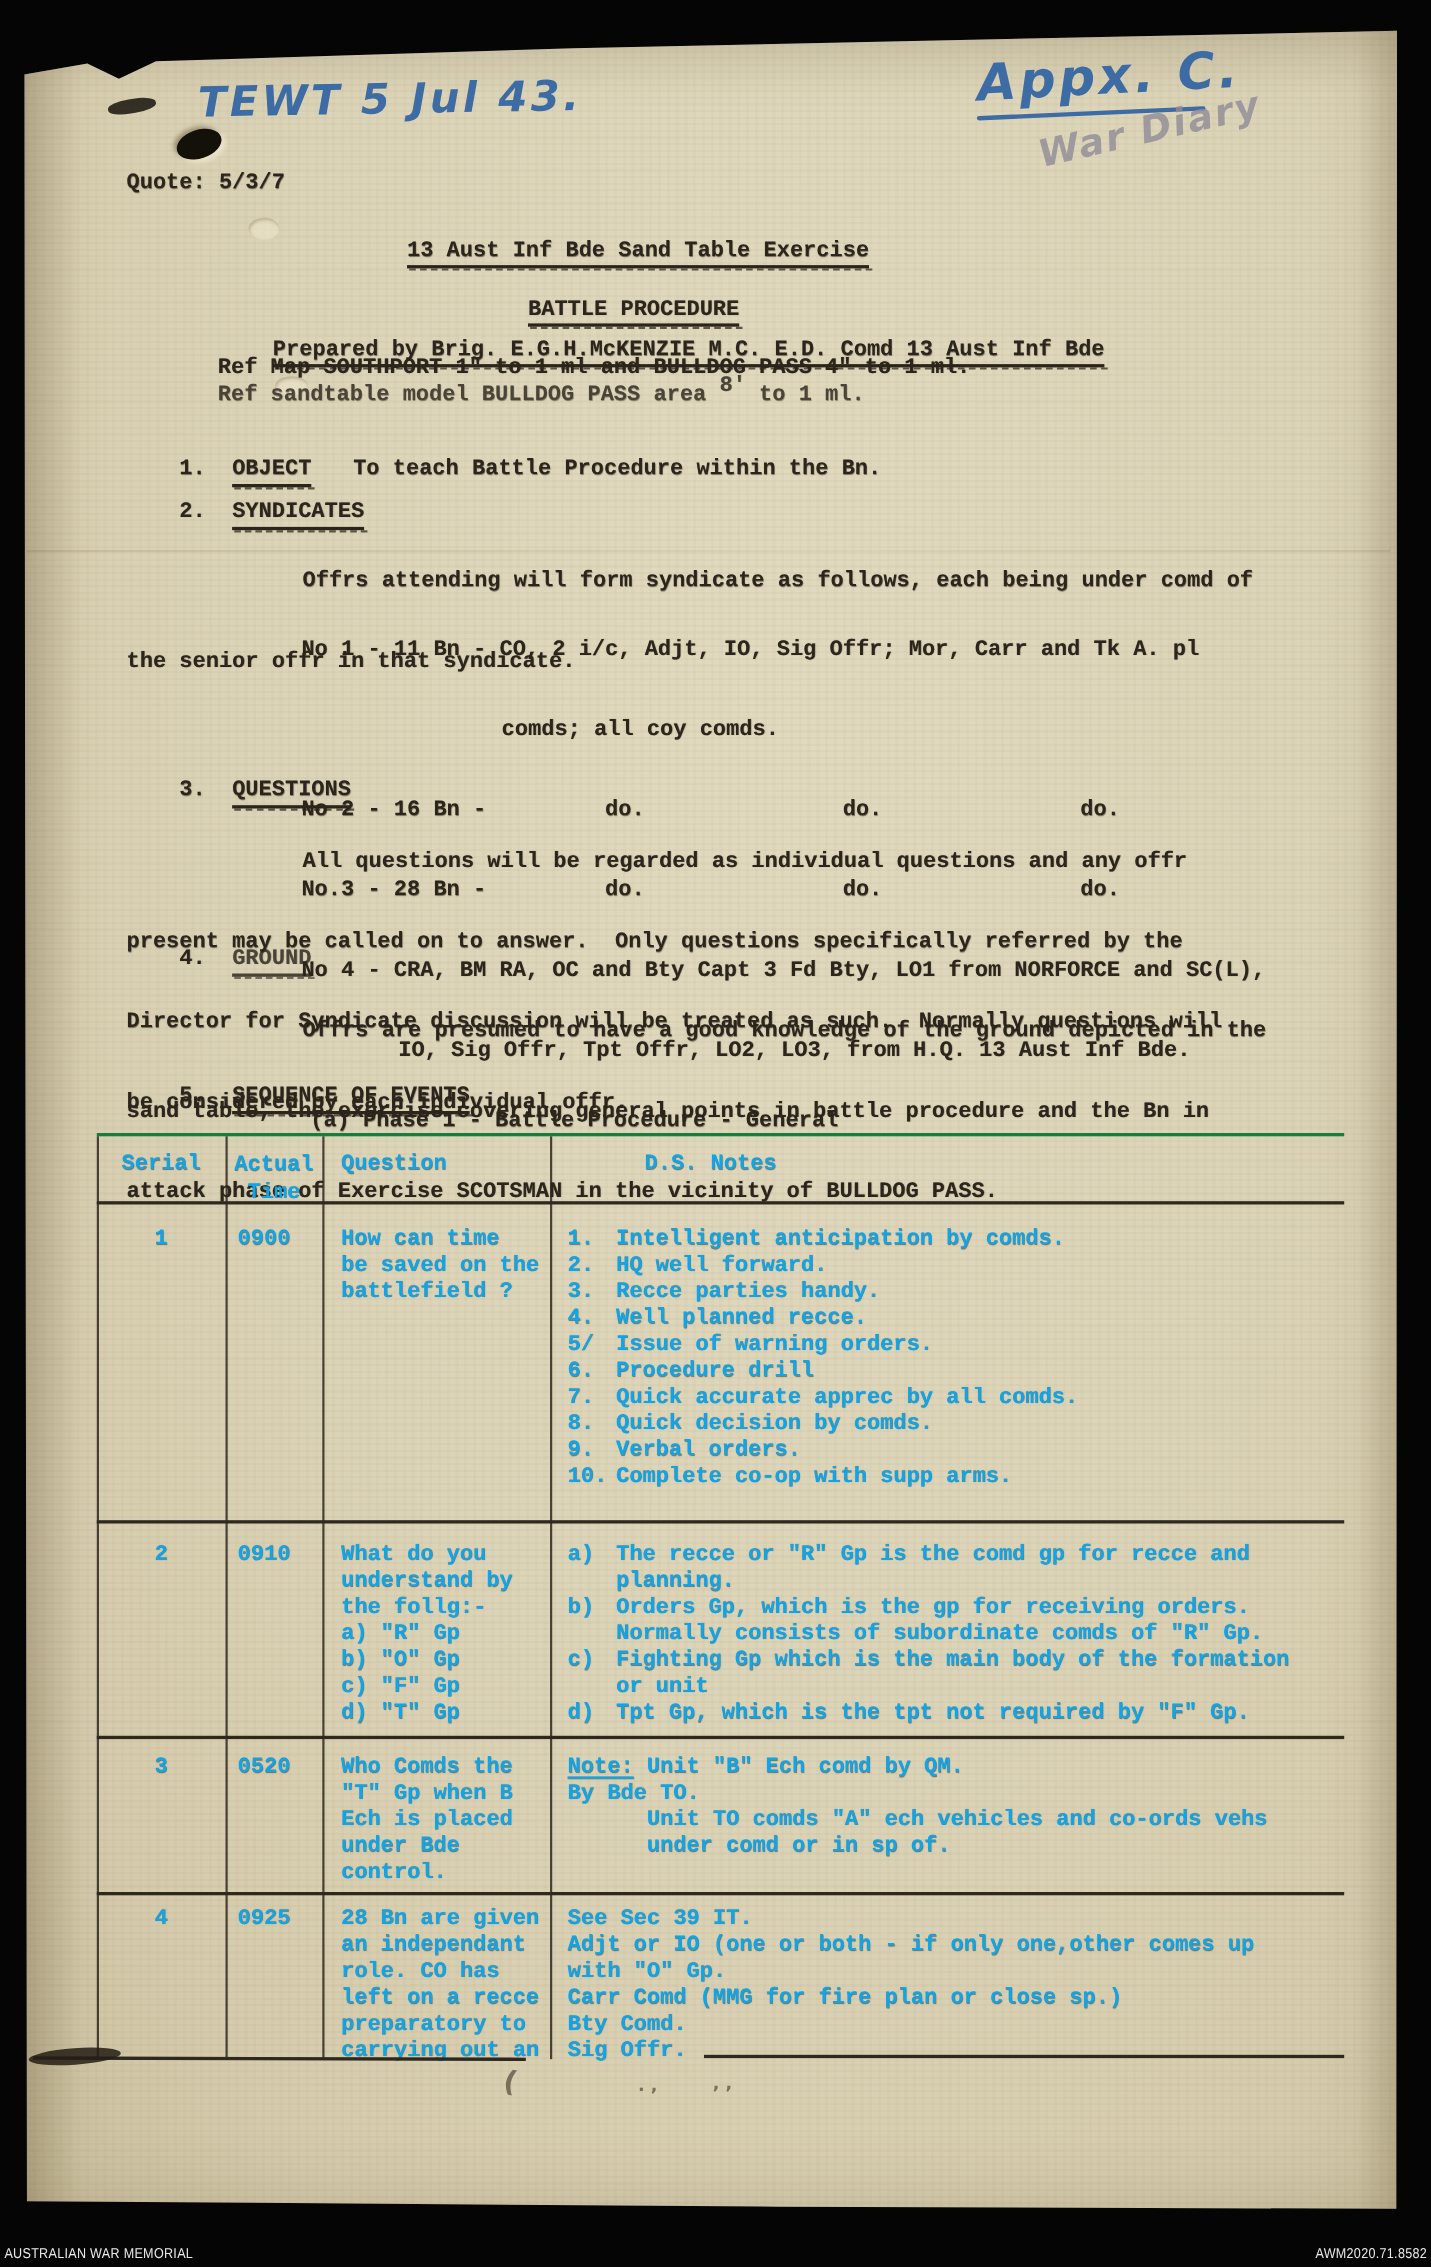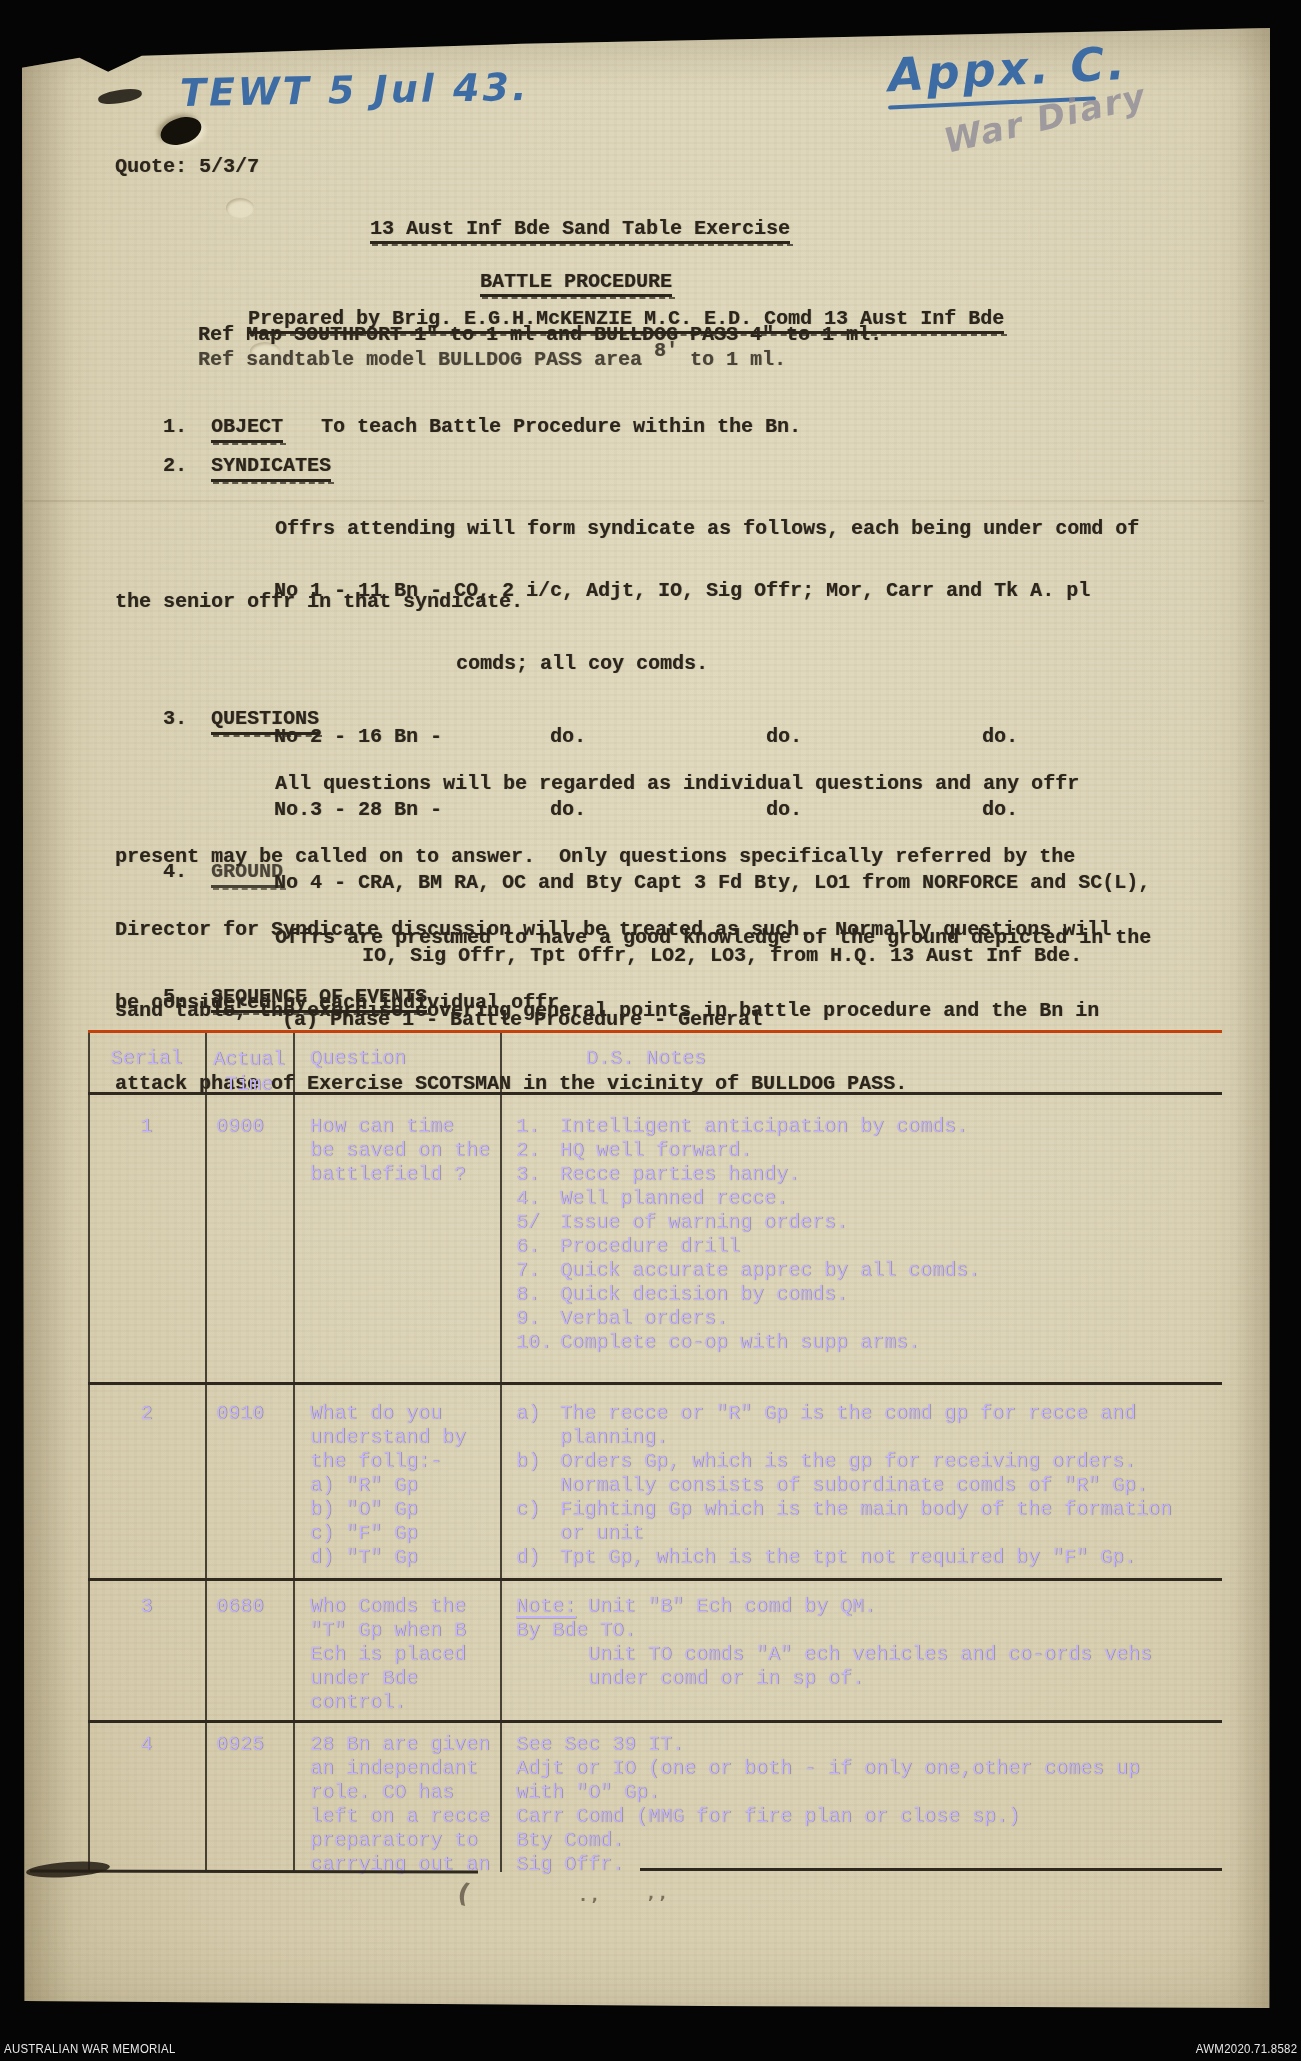--- a/index.html
+++ b/index.html
@@ -47,21 +47,21 @@
 
   .lines div { white-space: pre; }
   .lh25 div { line-height: 25px; }
   .sx274 { margin-left: 0px; }
   .sx456 { margin-left: 182px; }
   .sx362 { margin-left: 88px; }
 
   
   .dtable {
     position: absolute; left: 88px; top: 1030px; width: 1134px; height: 842px;
-    border-top: 3px solid #c2410c; color:#c4b5fd; font-weight:normal; font-size:20px;
+    border-top: 3px solid #15803d; color:#0ea5e9; font-weight:bold; font-size:20px;
     text-shadow: 0.4px 0.4px 0.8px rgba(40,32,22,.55);
   }
   .vl { position:absolute; top:0; bottom:0; width:2px; background:rgba(46,40,31,.85); }
   .vl.v0 { left:0; }
   .vl.v1 { left:117px; }
   .vl.v2 { left:205px; }
   .vl.v3 { left:412px; }
   .hrow { display:flex; height:62px; border-bottom:3px solid #2e281f; padding-top:14px; position:relative; }
   .hc1 { flex:0 0 117px; text-align:center; }
   .hc2 { flex:0 0 88px; text-align:center; line-height:25px; }
@@ -242,21 +242,21 @@
           <div class="nl"><span class="nm">b)</span><span class="nt">Orders Gp, which is the gp for receiving orders.</span></div>
           <div class="nl"><span class="nm"></span><span class="nt">Normally consists of subordinate comds of "R" Gp.</span></div>
           <div class="nl"><span class="nm">c)</span><span class="nt">Fighting Gp which is the main body of the formation</span></div>
           <div class="nl"><span class="nm"></span><span class="nt">or unit</span></div>
           <div class="nl"><span class="nm">d)</span><span class="nt">Tpt Gp, which is the tpt not required by "F" Gp.</span></div>
         </div>
     </div>
 
     <div class="trow r3">
       <div class="cserial">3</div>
-      <div class="ctime">0680</div>
+      <div class="ctime">0520</div>
       <div class="cq">
 
       <div class="ql">Who Comds the</div>
           <div class="ql">"T" Gp when B</div>
           <div class="ql">Ech is placed</div>
           <div class="ql">under Bde</div>
           <div class="ql">control.</div>
         </div>
       <div class="cn">
 

